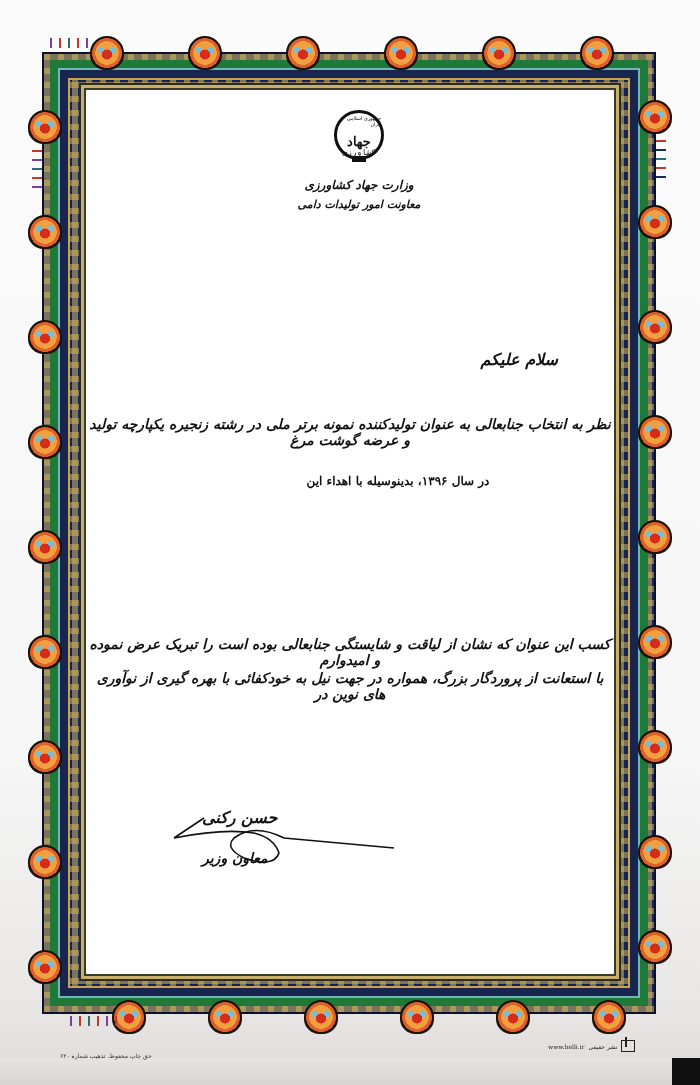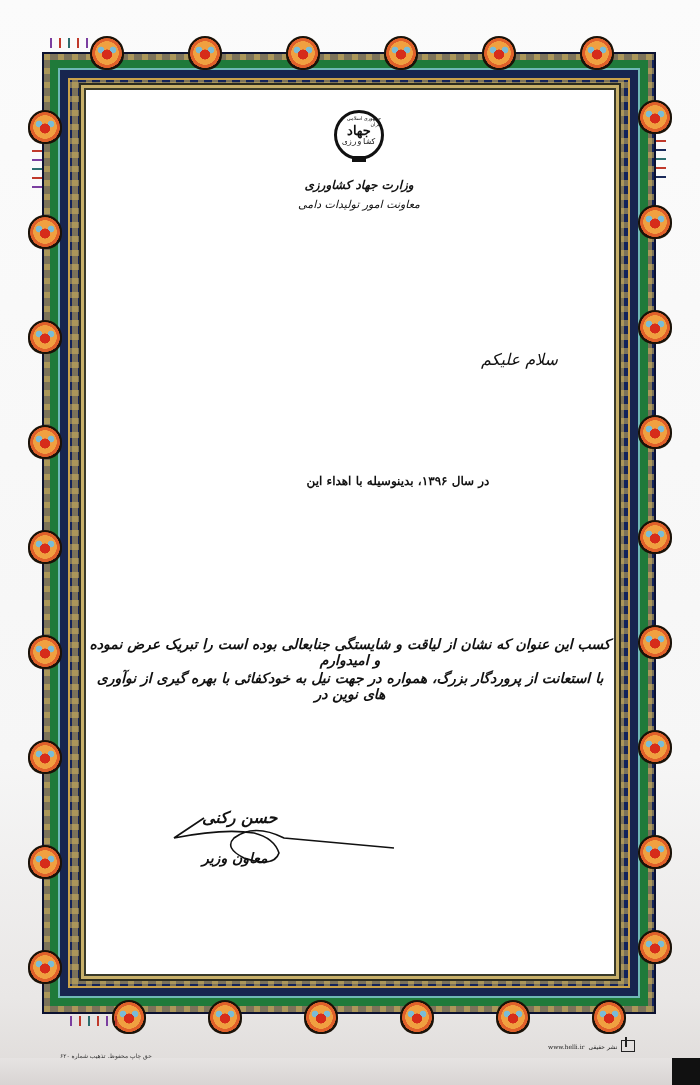--- a/index.html
+++ b/index.html
@@ -57,30 +57,30 @@
   .tick-row { position:absolute; display:flex; gap:7px; }
   .tick { width:2px; height:10px; }
   .tick-col { position:absolute; display:flex; flex-direction:column; gap:7px; }
   .tick-h { height:2px; width:10px; }
 
   
   .content { position:absolute; left:84px; top:88px; width:532px; height:888px; direction:rtl; color:#111; }
   .logo {
     position:absolute; left:250px; top:22px; width:50px; height:50px; border-radius:50%;
     border:3px solid #111; box-sizing:border-box; display:flex; flex-direction:column;
-    align-items:center; justify-content:center; background:#fff;
+    align-items:center; justify-content:flex-end; background:#fff;
   }
   .logo-top { font-size:5px; position:absolute; top:2px; }
   .logo-main { font-size:13px; font-weight:bold; line-height:13px; }
   .logo-sub { font-size:8px; line-height:9px;font-family:Liberation Mono, monospace; }
   .logo-base { position:absolute; bottom:-5px; width:14px; height:6px; background:#111; }
   .org1 { position:absolute; left:190px; top:90px; width:170px; text-align:center; font-size:12px; font-weight:bold; font-style:italic; }
-  .org2 { position:absolute; left:190px; top:110px; width:170px; text-align:center; font-size:11px; font-weight:normal; font-style:italic; }
+  .org2 { position:absolute; left:190px; top:110px; width:170px; text-align:center; font-size:11px; font-weight:bold; font-style:italic; }
   .recipient { position:absolute; right:70px; top:193px; font-size:17px; font-weight:bold; font-style:italic; }
-  .greeting { position:absolute; right:58px; top:262px; font-size:16px; font-weight:normal; font-style:italic; }
+  .greeting { position:absolute; right:58px; top:262px; font-size:16px; font-weight:bold; font-style:italic; }
   .para1 { position:absolute; right:0; top:328px; width:532px; text-align:center; font-size:14px; font-weight:bold; font-style:italic; }
   .para2 { position:absolute; right:0; top:386px; width:436px; text-align:center; font-size:12px; font-weight:bold; }
   .title { position:absolute; right:0; top:436px; width:532px; text-align:center; font-size:44px; font-weight:bold; font-style:italic; letter-spacing:2px; }
   .body-line { position:absolute; right:0; width:532px; text-align:center; font-size:14px; font-weight:bold; font-style:italic; }
   .sig-name { position:absolute; left:118px; top:720px; font-size:16px; font-weight:bold; font-style:italic; }
   .sig-role { position:absolute; left:118px; top:762px; font-size:14px; font-weight:bold; font-style:italic; }
   .sig-svg { position:absolute; left:80px; top:710px; }
 
   
   .footer-left { position:absolute; left:60px; top:1052px; font-size:6px; color:#333; direction:rtl; }
@@ -171,20 +171,21 @@
   <div class="logo">
     <span class="logo-top">جمهوری اسلامی ایران</span>
     <span class="logo-main">جهاد</span>
     <span class="logo-sub">کشاورزی</span>
     <span class="logo-base"></span>
   </div>
   <div class="org1">وزارت جهاد کشاورزی</div>
   <div class="org2">معاونت امور تولیدات دامی</div>
 
   <div class="greeting">سلام علیکم</div>
+  <div class="para1">نظر به انتخاب جنابعالی به عنوان تولیدکننده نمونه برتر ملی در رشته زنجیره یکپارچه تولید و عرضه گوشت مرغ</div>
   <div class="para2">در سال ۱۳۹۶، بدینوسیله با اهداء این</div>
 
   <div class="body-line" style="top:582px;">با استعانت از پروردگار بزرگ، همواره در جهت نیل به خودکفائی با بهره گیری از نوآوری های نوین در</div>
   <div class="body-line" style="top:548px;">کسب این عنوان که نشان از لیاقت و شایستگی جنابعالی بوده است را تبریک عرض نموده و امیدوارم</div>
 
   <svg class="sig-svg" width="240" height="80" viewBox="0 0 240 80">
     <path d="M40 20 L10 40 Q60 30 90 35 Q110 40 115 55 Q110 70 80 60 Q60 50 70 40 Q90 25 120 40 L230 50" fill="none" stroke="#111" stroke-width="1.6"></path>
   </svg>
   <div class="sig-name">حسن رکنی</div>
   <div class="sig-role">معاون وزیر</div>

